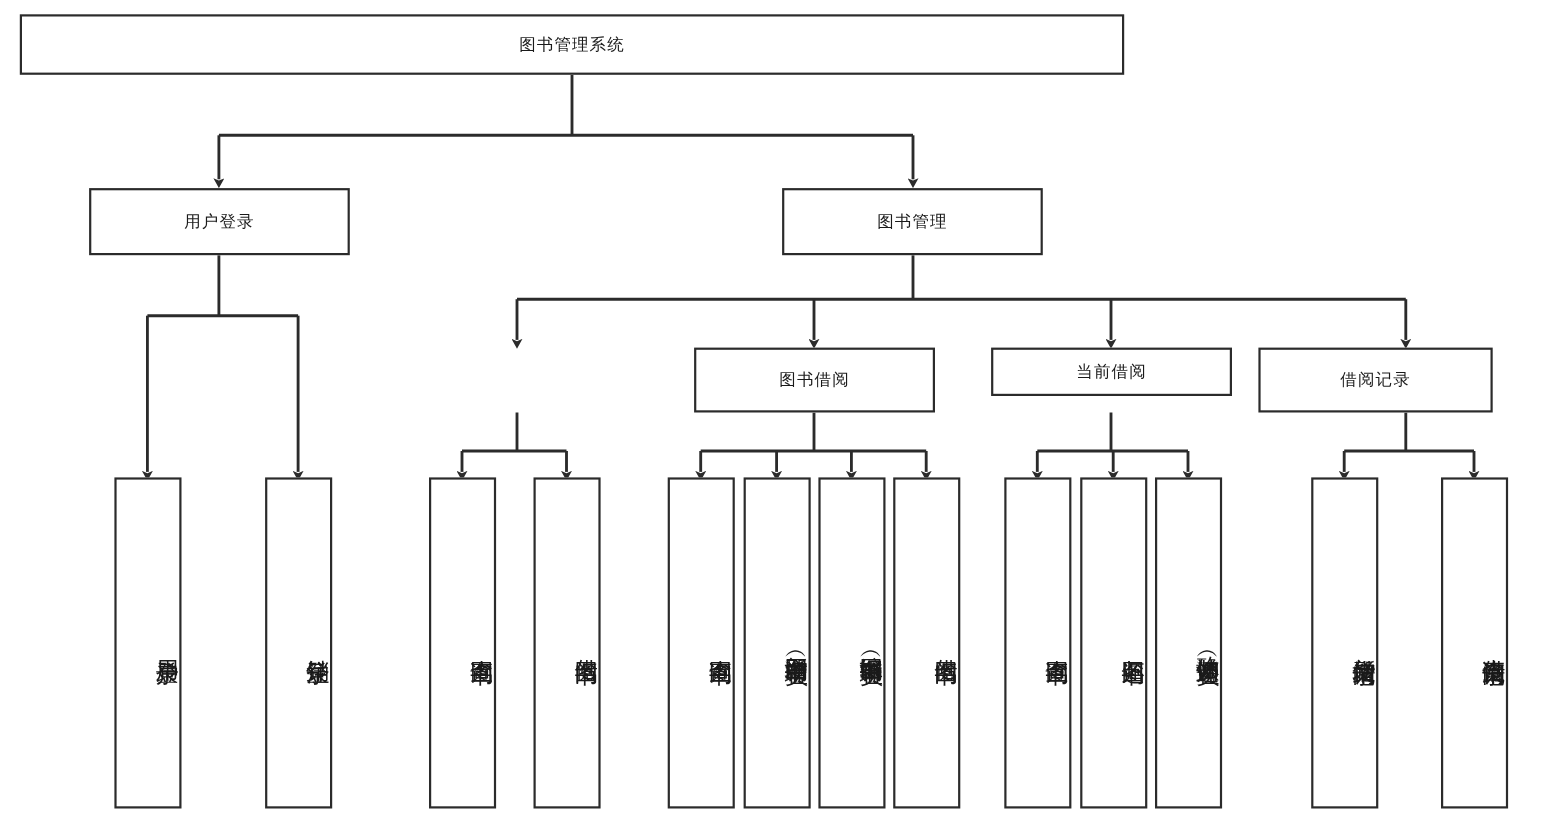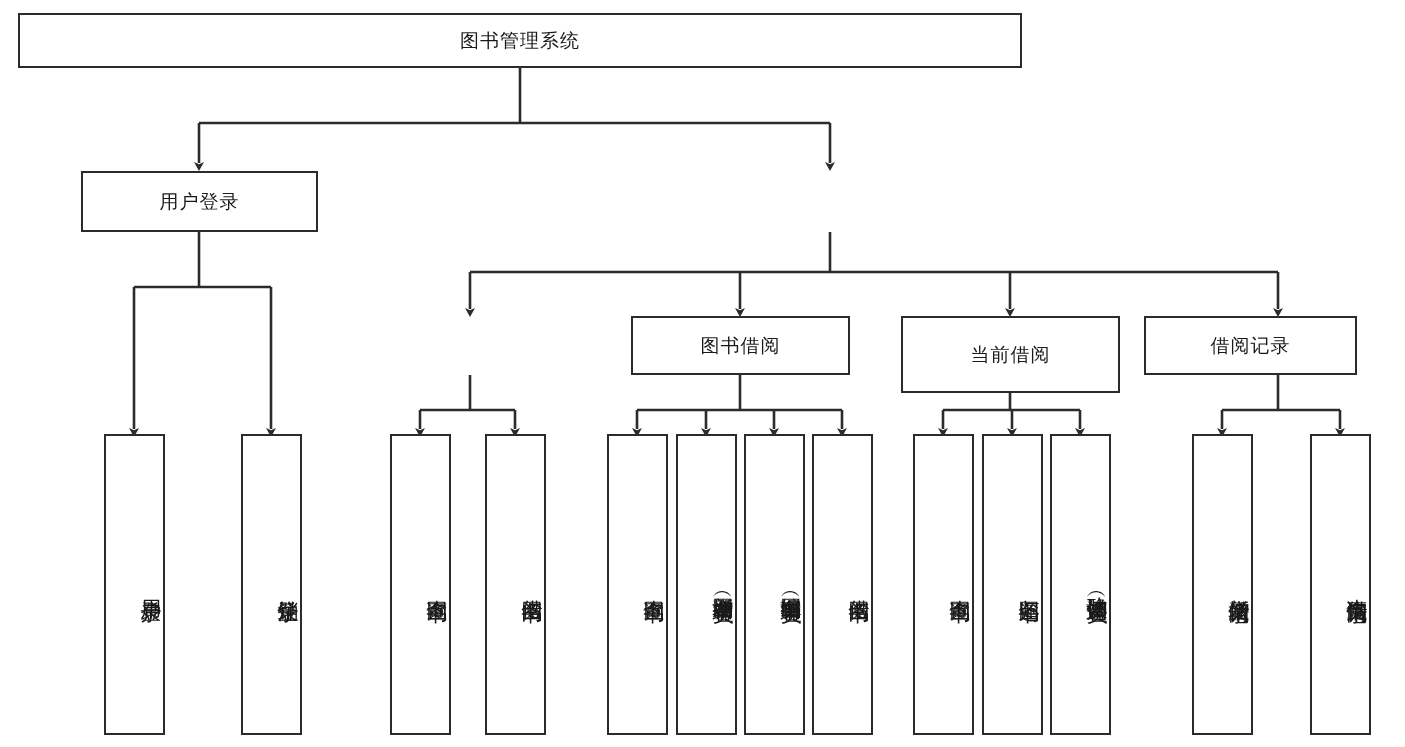--- a/index.html
+++ b/index.html
@@ -28,21 +28,21 @@
     position: absolute;
     box-sizing: border-box;
     background: #ffffff;
     border: 2.5px solid #2b2b2b;
     display: flex;
     align-items: center;
     justify-content: center;
     color: #1a1a1a;
   }
   .node.horiz {
-    font-size: 19px;
+    font-size: 15px;
     letter-spacing: 1px;
   }
   .node.vert {
     font-size: 21px;
     letter-spacing: 1px;
     writing-mode: vertical-rl;
     text-orientation: upright;
     padding: 6px 0;
     line-height: 1.15;
     align-items: flex-start;
@@ -125,25 +125,28 @@
     </g>
   </svg>
 
   <div class="node horiz" style="left:18px; top:13px; width:1004px; height:55px;">
     <span class="htext">图书管理系统</span>
   </div>
 
   <div class="node horiz" style="left:81px; top:171px; width:237px; height:61px;">
     <span class="htext">用户登录</span>
   </div>
+  <div class="node horiz" style="left:711px; top:171px; width:237px; height:61px;">
+    <span class="htext">图书管理</span>
+  </div>
 
   <div class="node horiz" style="left:631px; top:316px; width:219px; height:59px;">
     <span class="htext">图书借阅</span>
   </div>
-  <div class="node horiz" style="left:901px; top:316px; width:219px; height:77px;">
+  <div class="node horiz" style="left:901px; top:316px; width:219px; height:44px;">
     <span class="htext">当前借阅</span>
   </div>
   <div class="node horiz" style="left:1144px; top:316px; width:213px; height:59px;">
     <span class="htext">借阅记录</span>
   </div>
 
   <div class="node vert" style="left:104px; top:434px; width:61px; height:301px;">
     <span class="vtext">用户登录</span>
   </div>
   <div class="node vert" style="left:241px; top:434px; width:61px; height:301px;">

